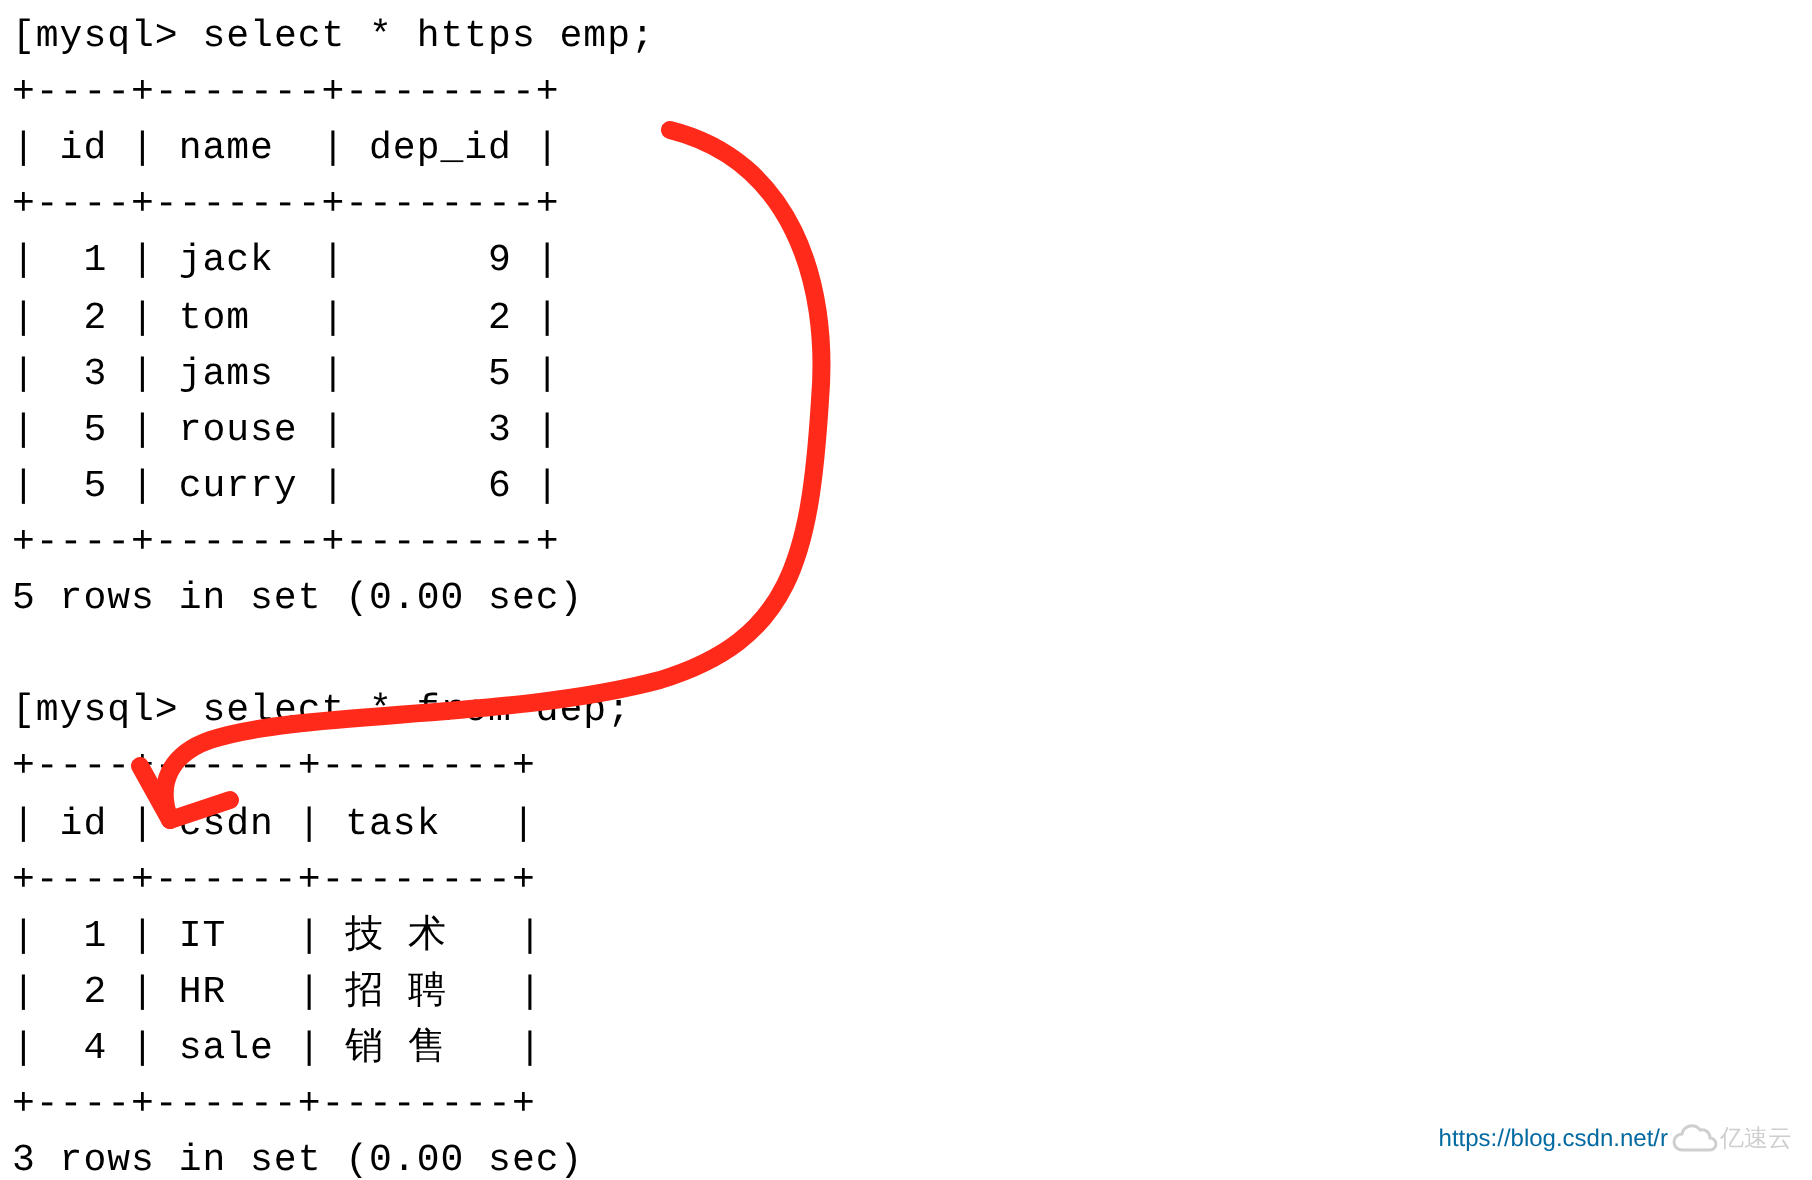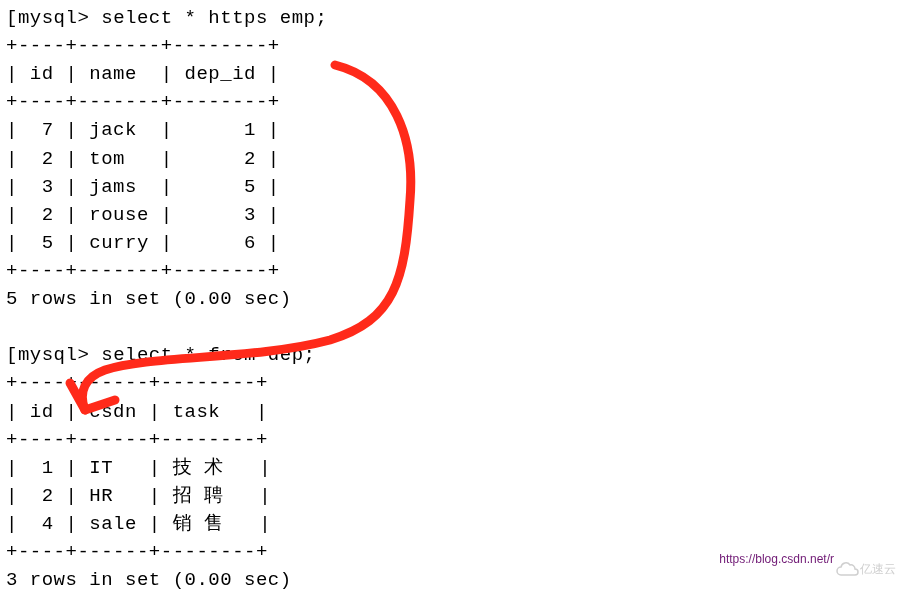--- a/index.html
+++ b/index.html
@@ -21,24 +21,24 @@
     }
     .annotation {
       position: absolute;
       left: 0;
       top: 0;
       pointer-events: none;
     }
     .watermark {
       position: absolute;
       right: 72px;
-      bottom: 21px;
+      bottom: 11px;
       font-family: Arial, sans-serif;
       font-size: 12px;
-      color: #701a75;
+      color: #0369a1;
       letter-spacing: 0;
     }
     .logo {
       position: absolute;
       right: 10px;
       bottom: 6px;
       color: #cfcfcf;
     }
     .logo-text {
       font-family: Arial, sans-serif;
@@ -48,24 +48,24 @@
       letter-spacing: 0;
     }
   </style>
 </head>
 <body>
 
 <div class="terminal"><span>[<span>mysql&gt;</span> <span>select * https emp;</span></span>
 <span>+----+-------+--------+</span>
 <span>| id | name  | dep_id |</span>
 <span>+----+-------+--------+</span>
-<span>|  7 | jack  |      1 |</span>
+<span>|  1 | jack  |      9 |</span>
 <span>|  2 | tom   |      2 |</span>
 <span>|  3 | jams  |      5 |</span>
-<span>|  2 | rouse |      3 |</span>
+<span>|  5 | rouse |      3 |</span>
 <span>|  5 | curry |      6 |</span>
 <span>+----+-------+--------+</span>
 <span>5 rows in set (0.00 sec)</span>
 
 <span>[<span>mysql&gt;</span> <span>select * from dep;</span></span>
 <span>+----+------+--------+</span>
 <span>| id | csdn | task   |</span>
 <span>+----+------+--------+</span>
 <span>|  1 | IT   | 技 术   |</span>
 <span>|  2 | HR   | 招 聘   |</span>

